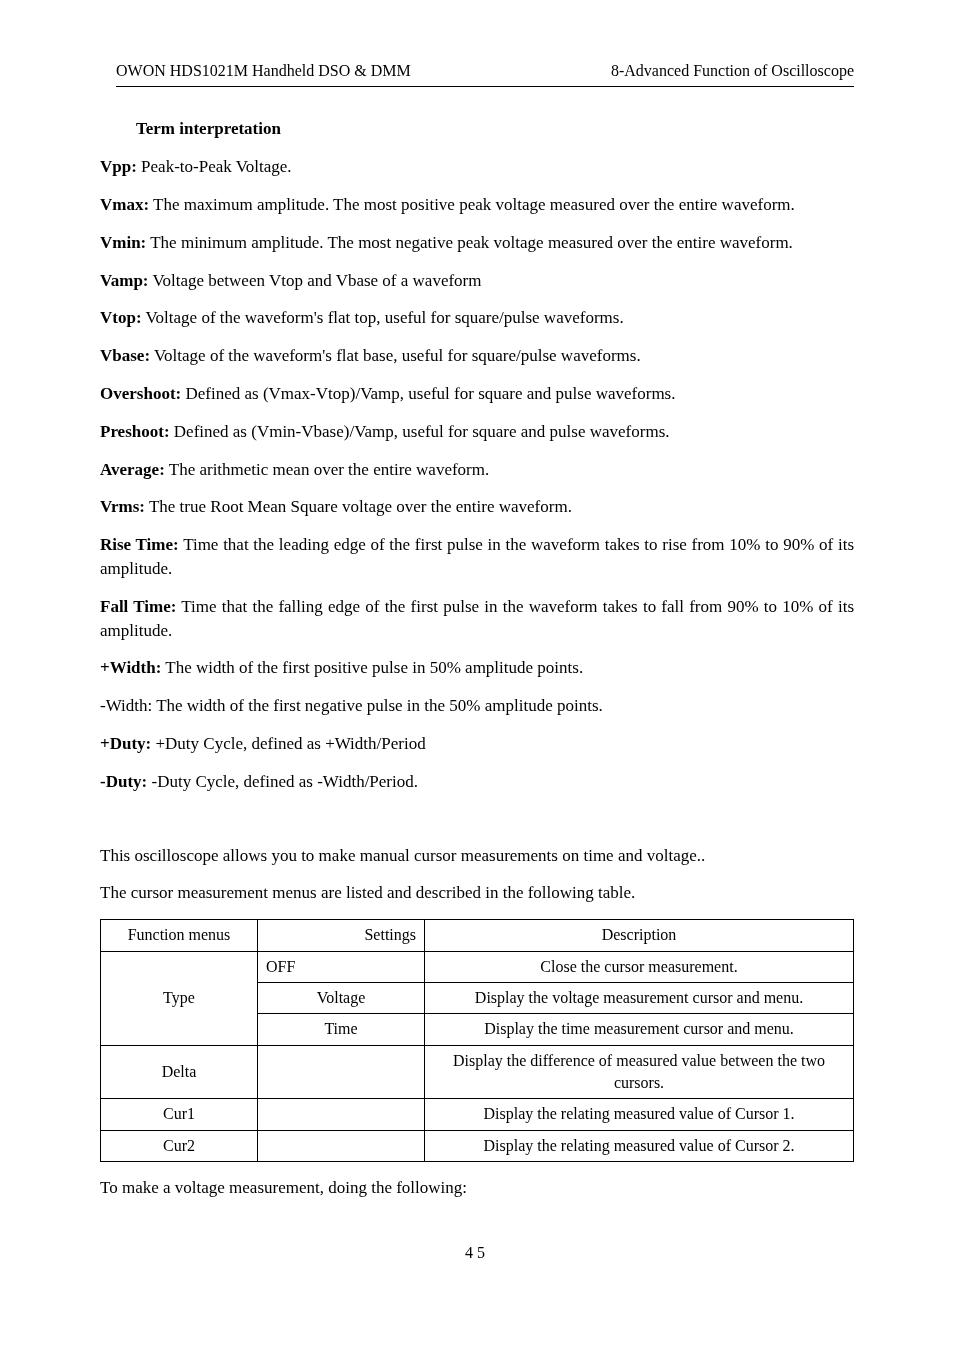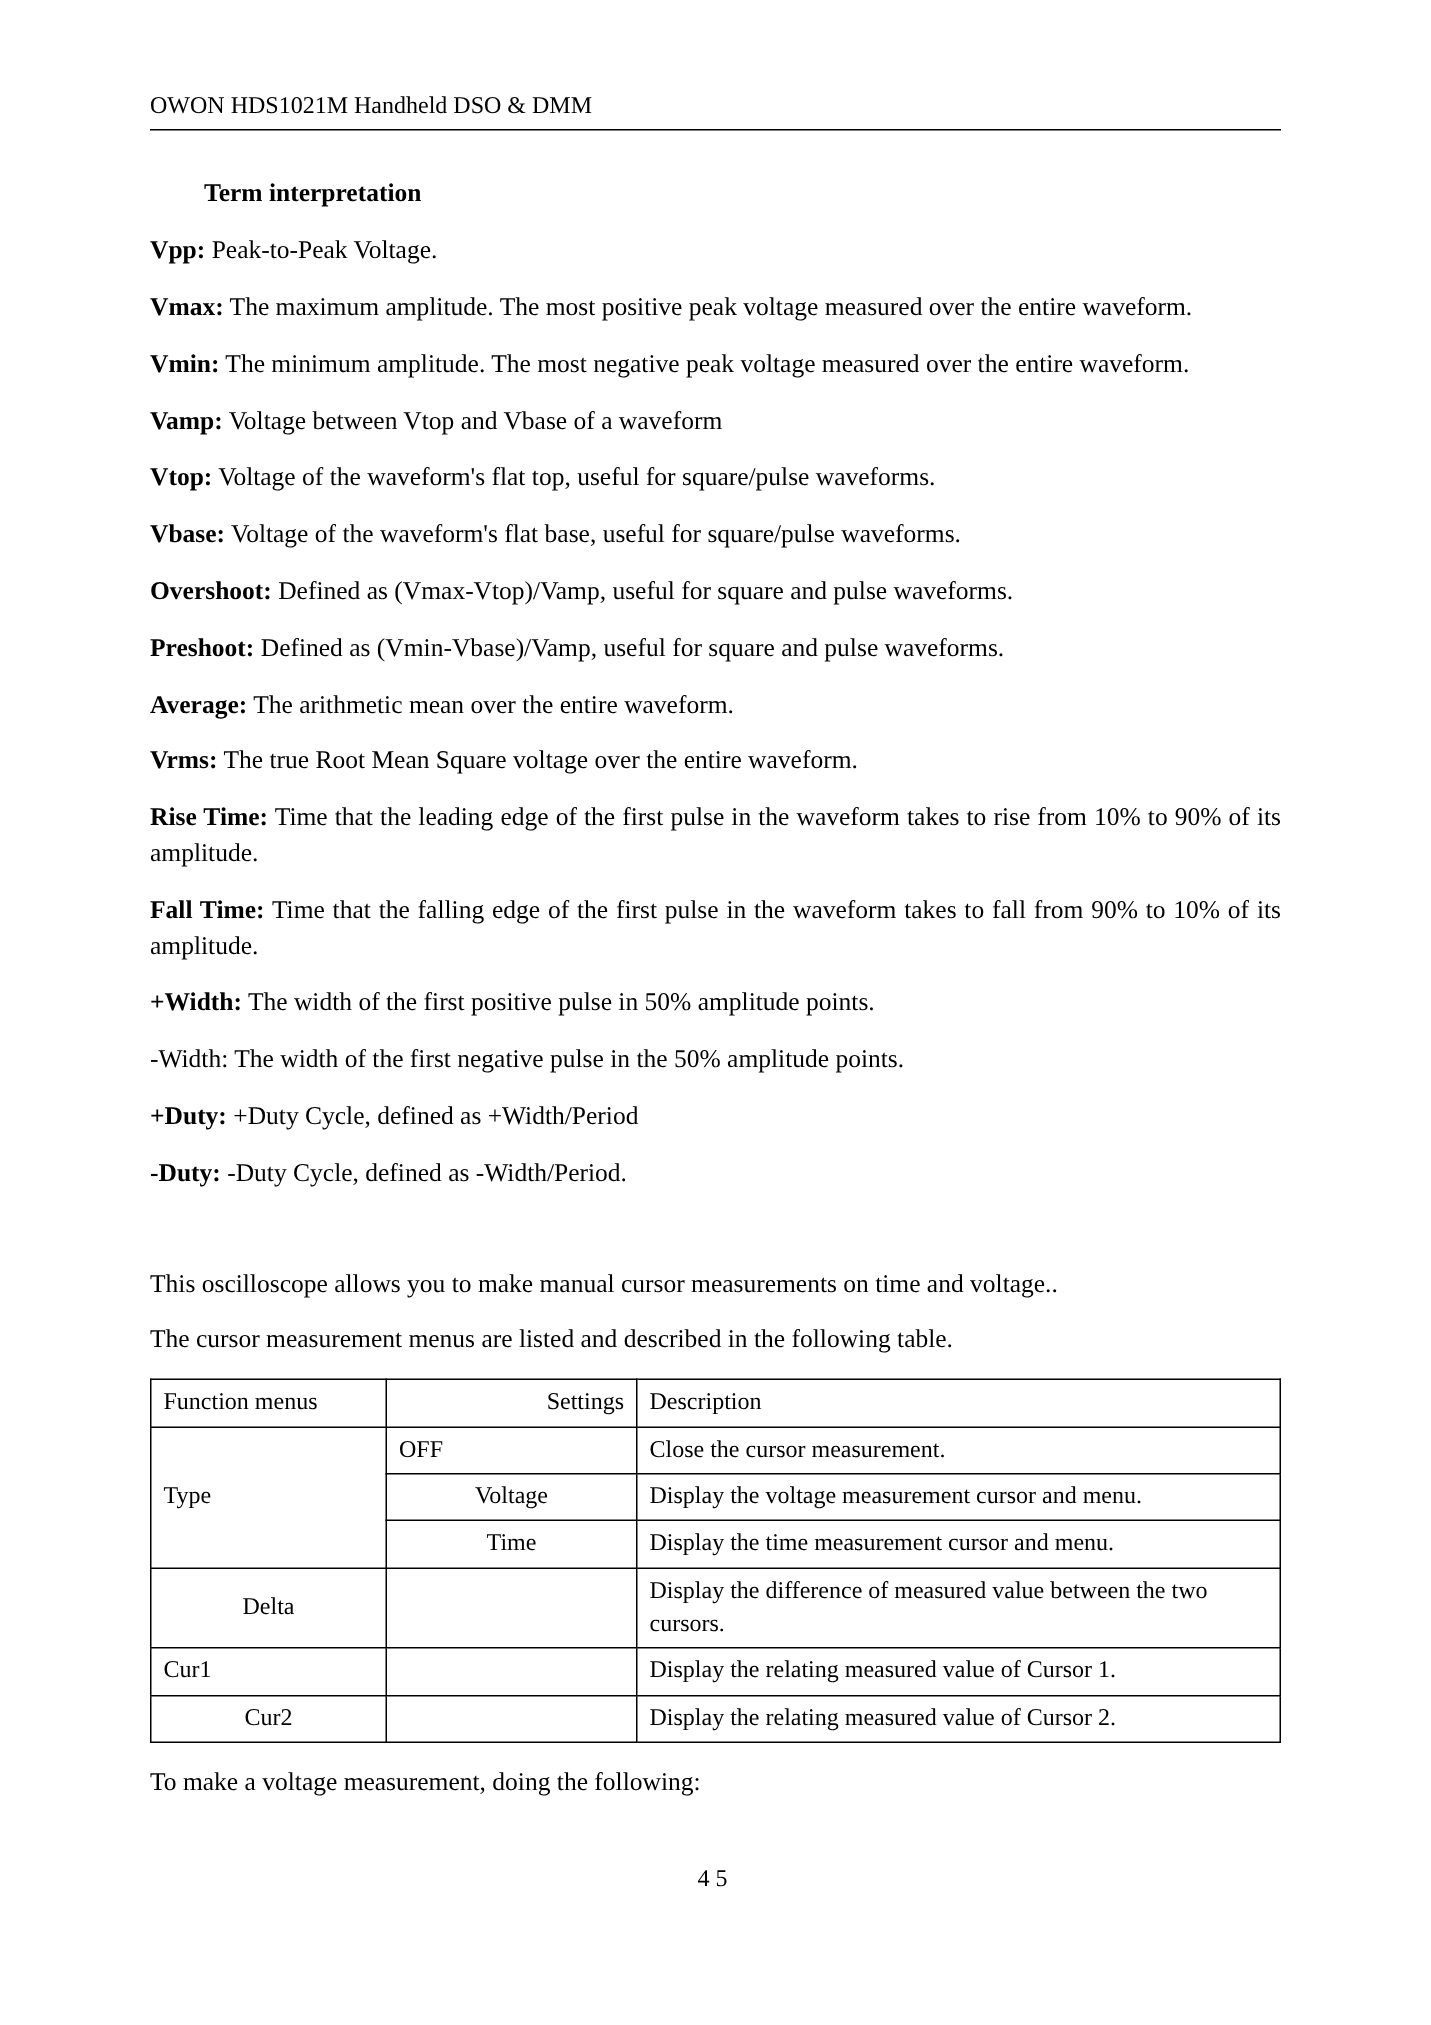--- a/index.html
+++ b/index.html
@@ -13,20 +13,21 @@
     font-size: 17px;
     line-height: 1.4;
   }
   .header-line {
     display: flex;
     justify-content: space-between;
     border-bottom: 1px solid #000;
     padding-bottom: 4px;
     margin-bottom: 30px;
     font-size: 16px;
+    margin-left: 16px;
   }
   .section-title {
     font-weight: bold;
     margin-top: 18px;
     margin-bottom: 14px;
     margin-left: 36px;
   }
   .para {
     margin: 14px 0;
     text-align: justify;
@@ -38,34 +39,35 @@
     border-collapse: collapse;
     width: 100%;
     margin-top: 8px;
     margin-bottom: 14px;
     font-size: 16px;
   }
   table.menu td, table.menu th {
     border: 1px solid #000;
     padding: 4px 8px;
     vertical-align: middle;
-    text-align: left;
+    text-align: center;
   }
   .page-num {
     text-align: center;
     margin-top: 42px;
     font-size: 16px;
     letter-spacing: 4px;
   }
 </style>
 </head>
 <body>
 
 <div class="header-line">
   <span>OWON    HDS1021M Handheld DSO &amp; DMM</span>
+  <span>8-Advanced Function of Oscilloscope</span>
 </div>
 
 <div class="section-title">Term interpretation</div>
 
 <div class="para"><b>Vpp:</b><span> Peak-to-Peak Voltage.</span></div>
 <div class="para"><b>Vmax:</b><span> The maximum amplitude. The most positive peak voltage measured over the entire waveform.</span></div>
 <div class="para"><b>Vmin:</b><span> The minimum amplitude. The most negative peak voltage measured over the entire waveform.</span></div>
 <div class="para"><b>Vamp:</b><span> Voltage between Vtop and Vbase of a waveform</span></div>
 <div class="para"><b>Vtop:</b><span> Voltage of the waveform's flat top, useful for square/pulse waveforms.</span></div>
 <div class="para"><b>Vbase:</b><span> Voltage of the waveform's flat base, useful for square/pulse waveforms.</span></div>

